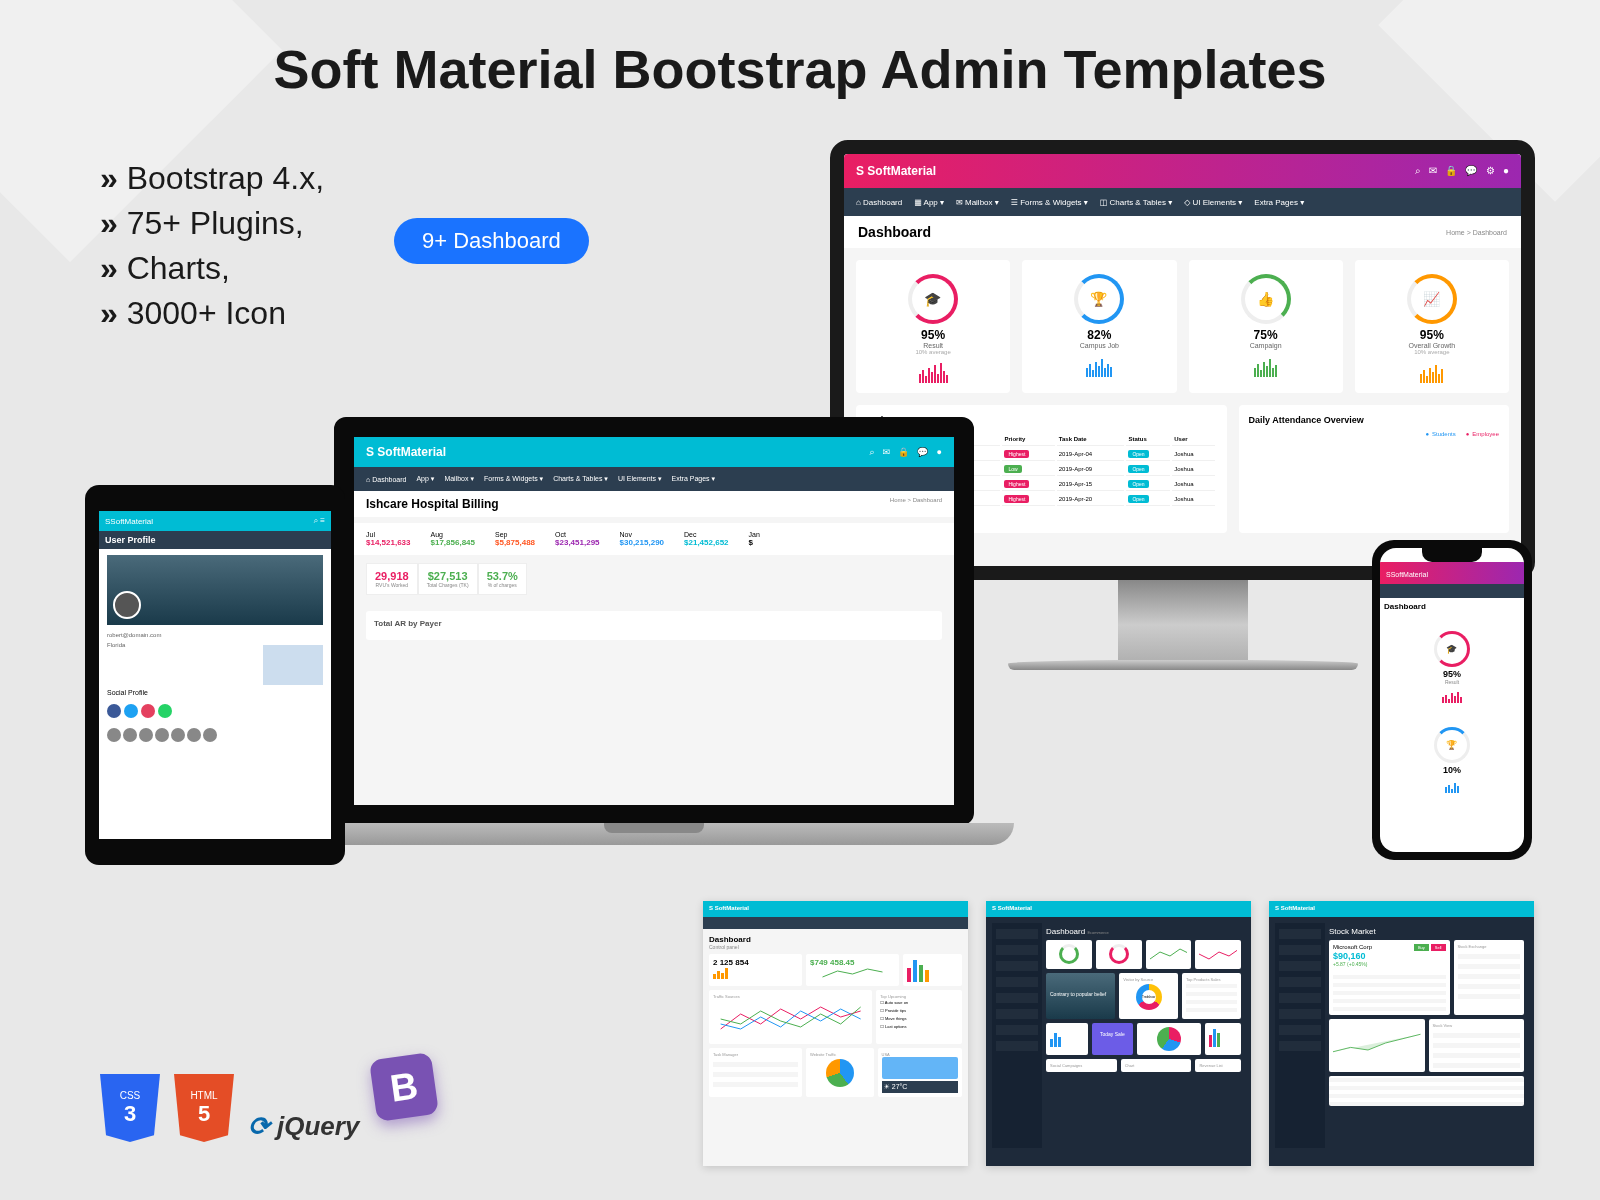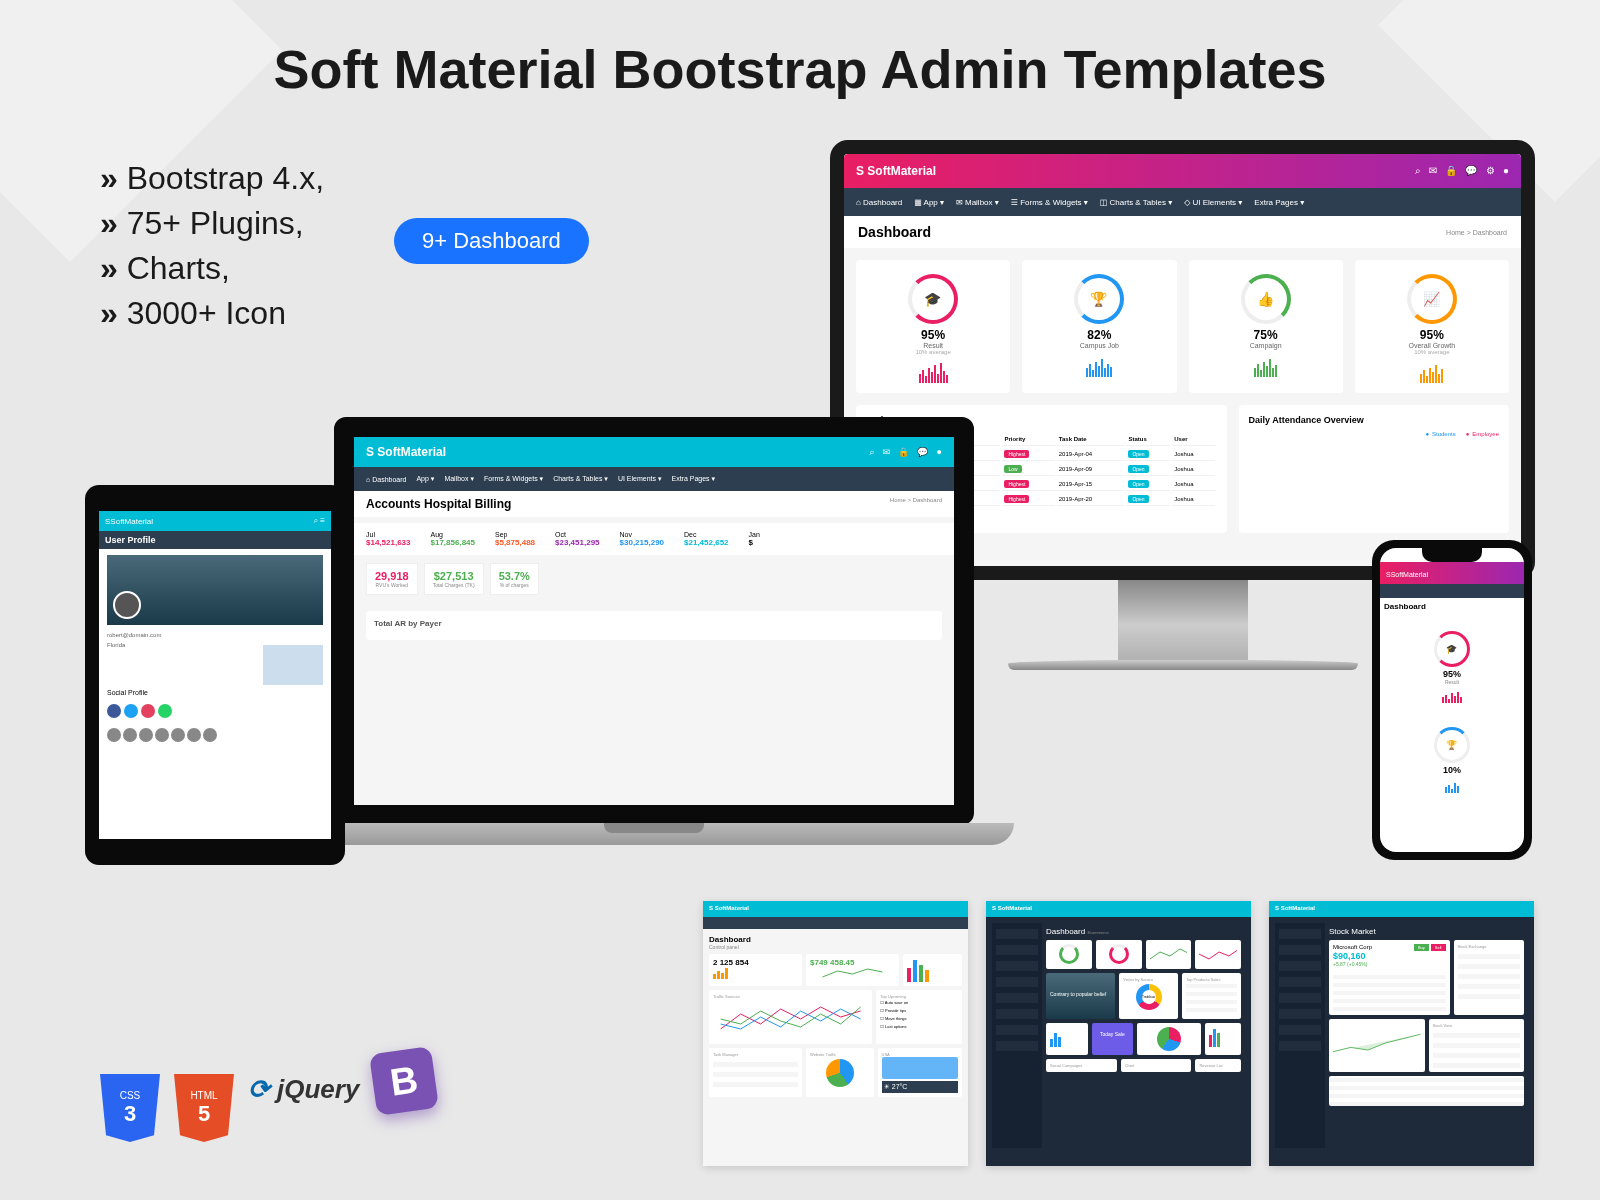--- a/index.html
+++ b/index.html
@@ -75,21 +75,21 @@
 .dash-teal .pagehead{background:#fff;padding:6px 12px;display:flex;justify-content:space-between}
 .dash-teal .pagehead h3{font-size:12px}
 .dash-teal .months{display:flex;gap:20px;padding:8px 12px;background:#fff;font-size:7px;margin-top:6px}
 .dash-teal .months .m{display:flex;flex-direction:column}
 .dash-teal .months .m .v{font-weight:600;font-size:8px}
 .dash-teal .row{display:flex;gap:8px;padding:8px 12px}
 .dash-teal .panel{background:#fff;border-radius:3px;padding:8px}
 .dash-teal .panel h5{font-size:8px;color:#555;margin-bottom:4px}
 .dash-teal .hbars{display:flex;flex-direction:column;gap:4px}
 .dash-teal .hbars span{height:8px;background:#2196f3}
-.dash-teal .stats3{display:flex;gap:6px}
+.dash-teal .stats3{display:flex;gap:0}
 .dash-teal .stat{text-align:center;background:#fff;padding:6px 8px;border:1px solid #eee}
 .dash-teal .stat .n{font-size:11px;font-weight:600}
 .dash-teal .stat .l{font-size:5px;color:#888}
 .dash-teal .linechart{height:80px;position:relative}
 .dash-teal .linechart svg{width:100%;height:100%}
 .dash-teal .vbars{display:flex;align-items:flex-end;gap:8px;height:100px}
 .dash-teal .vbars span{width:18px;background:#2196f3}
 
 
 .tablet-screen .topbar{height:20px;background:#00bcd4;color:#fff;font-size:8px;padding:4px 6px;display:flex;align-items:center}
@@ -125,21 +125,21 @@
 .thumb .tcard{background:#fff;padding:4px;flex:1;border-radius:2px}
 .thumb .tcard .tn{font-size:8px;font-weight:600}
 .thumb .tcard .tl{font-size:4px;color:#999}
 .thumb.dark{background:#1e2a3a}
 .thumb.dark .tbody{background:#1e2a3a;display:flex}
 .thumb.dark .tside{width:50px;background:#162232;padding:6px 4px}
 .thumb.dark .tside div{height:10px;margin-bottom:6px;background:rgba(255,255,255,0.05)}
 .thumb.dark .tmain{flex:1;padding:4px}
 
 
-.tech-badges{position:absolute;left:100px;bottom:58px;display:flex;align-items:flex-start;gap:14px;z-index:2}
+.tech-badges{position:absolute;left:100px;bottom:58px;display:flex;align-items:flex-end;gap:14px;z-index:2}
 .css3{background:#2965f1;color:#fff;width:60px;height:68px;clip-path:polygon(0 0,100% 0,90% 90%,50% 100%,10% 90%);display:flex;align-items:center;justify-content:center;flex-direction:column;font-size:10px}
 .css3 .n{font-size:22px;font-weight:700}
 .html5{background:#e44d26;color:#fff;width:60px;height:68px;clip-path:polygon(0 0,100% 0,90% 90%,50% 100%,10% 90%);display:flex;align-items:center;justify-content:center;flex-direction:column;font-size:10px}
 .html5 .n{font-size:22px;font-weight:700}
 .jquery{font-size:26px;font-style:italic;color:#333;font-weight:600}
 .jquery::before{content:'⟳ ';color:#0868ac}
 .bootstrap{background:#7952b3;width:62px;height:62px;border-radius:12px;display:flex;align-items:center;justify-content:center;color:#fff;font-size:38px;font-weight:700;transform:translateY(-24px) rotate(-8deg);box-shadow:0 6px 14px rgba(121,82,179,0.5)}
 </style>
 </head>
 <body>
@@ -365,21 +365,21 @@
       <div class="navbar">
         <span>⌂ <span>Dashboard</span></span>
         <span><span>App</span> ▾</span>
         <span><span>Mailbox</span> ▾</span>
         <span><span>Forms &amp; Widgets</span> ▾</span>
         <span><span>Charts &amp; Tables</span> ▾</span>
         <span><span>UI Elements</span> ▾</span>
         <span><span>Extra Pages</span> ▾</span>
       </div>
       <div class="pagehead">
-        <h3>Accounts Hospital Billing</h3>
+        <h3>Ishcare Hospital Billing</h3>
         <span style="font-size:6px;color:#888">Home &gt; Dashboard</span>
       </div>
       <div class="months">
         <div class="m">
             <span>Jul</span>
             <span class="v" style="color:#e91e63">$14,521,633</span>
           </div>
         <div class="m">
             <span>Aug</span>
             <span class="v" style="color:#4caf50">$17,856,845</span>

